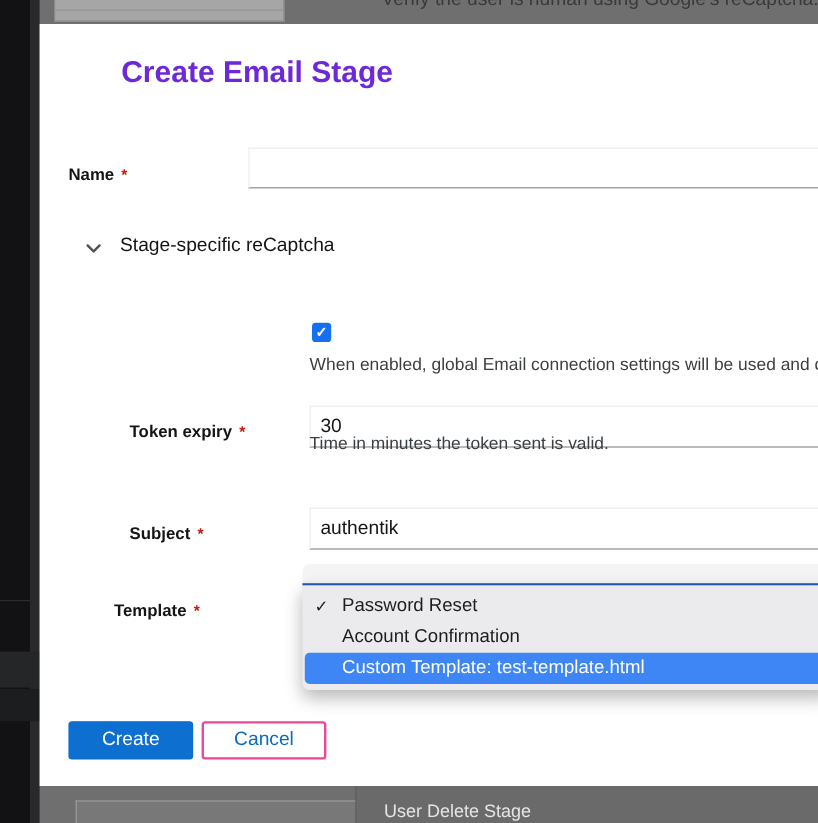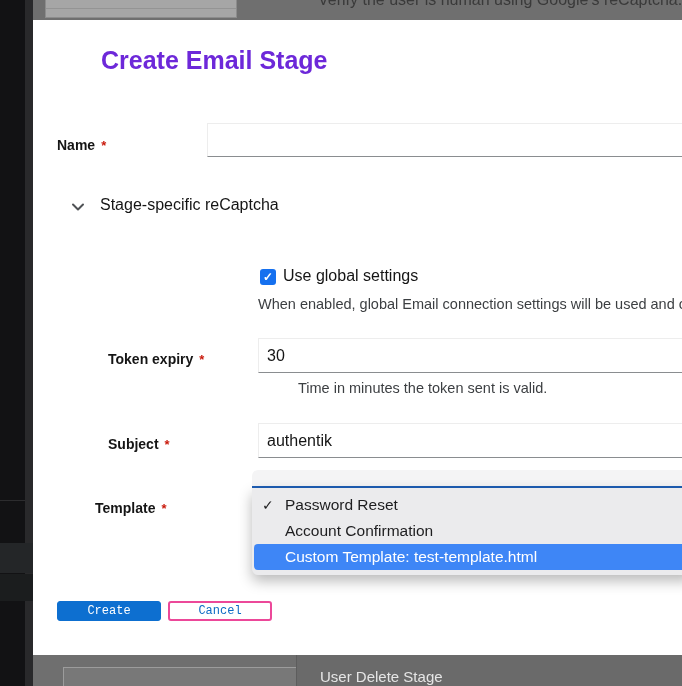--- a/index.html
+++ b/index.html
@@ -43,42 +43,42 @@
 
   .disclosure-chevron { left:38px; top:181px; width:14px; height:12px; cursor:pointer; }
   .group-header { left:67px; top:176px; font-size:16px; color:#151515; }
 
   .checkbox { left:227px; top:249px; width:16px; height:16px; background:#1570ef;
               border-radius:3px; color:#fff; font-size:12px; font-weight:700;
               text-align:center; line-height:16px; cursor:pointer; }
   .checkbox-label { left:250px; top:247px; font-size:16px; color:#151515; }
   .helper { font-size:14.5px; color:#3c3f42; white-space:nowrap; }
   .helper-global { left:225px; top:276px; }
-  .helper-token  { left:225px; top:360px;margin-left:40px; }
+  .helper-token  { left:225px; top:342px; }
 
   .label-name     { left:24px; top:117px; }
   .label-token    { left:75px; top:331px; }
   .label-subject  { left:75px; top:416px; }
   .label-template { left:62px; top:480px; }
 
   
   .select-top-band { left:219px; top:450px; right:-10px; height:16px;
                      background:#f4f4f5; border-radius:6px 0 0 0; }
   .select-focus-line { left:219px; top:466px; right:-10px; height:2px; background:#1e5eb4; }
   .select-menu { left:219px; top:468px; right:-10px; height:87px; background:#ebebed;
                  border-radius:0 0 0 6px; box-shadow:0 6px 14px rgba(0,0,0,0.28);
                  padding-top:4px; }
   .menu-item { position:relative; height:26px; line-height:26px; font-size:15.5px;
                color:#1d1d1f; padding-left:33px; cursor:default; white-space:nowrap; }
   .menu-item .check { position:absolute; left:10px; top:0; font-size:14px; }
   .menu-item.highlight { background:#3e86f6; color:#ffffff; border-radius:4px;
                          margin:0 2px; padding-left:31px; }
 
-  .btn { height:20px; font-size:12px; border-radius:3px; cursor:pointer;
-         font-family:Liberation Mono, monospace; }
+  .btn { height:32px; font-size:16px; border-radius:3px; cursor:pointer;
+         font-family:Liberation Sans, sans-serif; }
   .btn-create { left:24px; top:581px; width:104px; background:#0d6fd0; color:#ffffff;
                 border:1px solid #0d6fd0; }
   .btn-cancel { left:135px; top:581px; width:104px; background:#ffffff; color:#0b6ac4;
                 border:2px solid #ec4899; }
 </style>
 </head>
 <body>
 
 <div class="screen">
 
@@ -109,21 +109,20 @@
     <input class="abs text-input input-name" type="text" value="" style="">
 
     <svg class="abs disclosure-chevron" viewBox="0 0 14 12">
       <path d="M2 3.5 L7 8.5 L12 3.5" fill="none" stroke="#4f5255" stroke-width="2" stroke-linecap="round" stroke-linejoin="round"></path>
     </svg>
     <div class="abs group-header">Stage-specific reCaptcha</div>
 
     <div class="abs checkbox">
       <span>✓</span>
     </div>
-    <div class="abs checkbox-label">Use global settings</div>
     <div class="abs helper helper-global">When enabled, global Email connection settings will be used and con</div>
 
     <div class="abs field-label label-token">
       <span>Token expiry</span><span class="req">*</span>
     </div>
     <input class="abs text-input input-token" type="text" value="30" style="">
     <div class="abs helper helper-token">Time in minutes the token sent is valid.</div>
 
     <div class="abs field-label label-subject">
       <span>Subject</span><span class="req">*</span>

